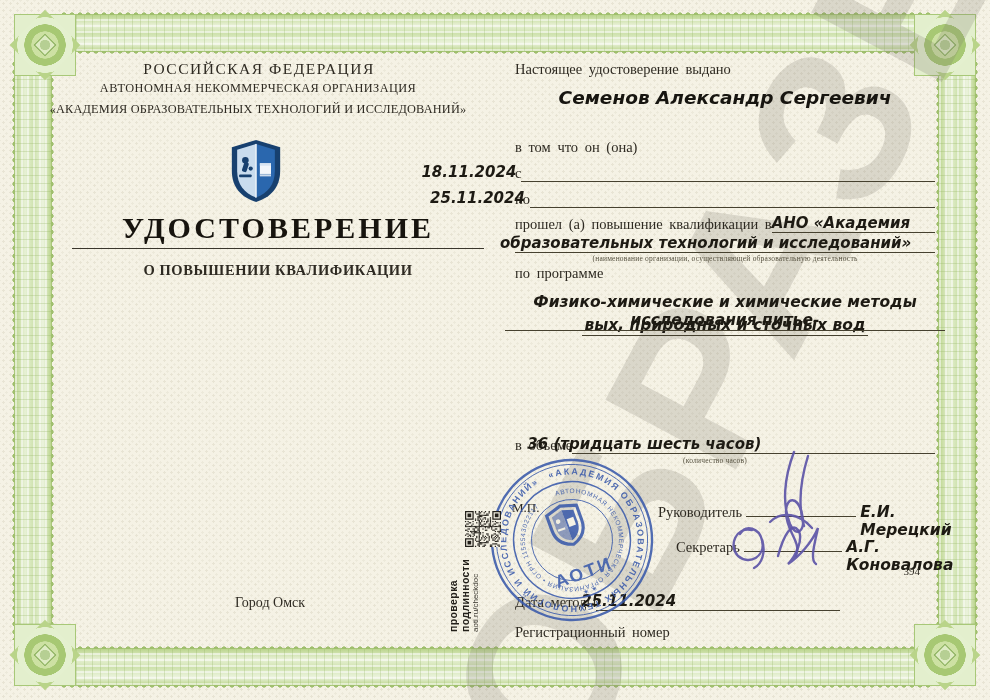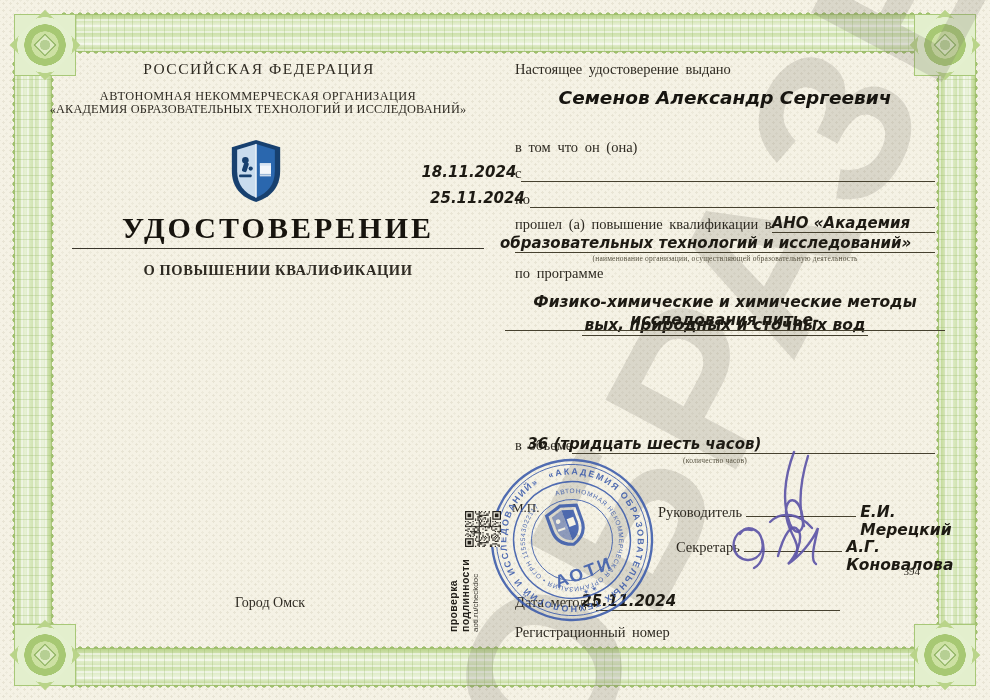--- a/index.html
+++ b/index.html
@@ -62,21 +62,21 @@
   .val{font-family:"DejaVu Sans",sans-serif;font-weight:bold;font-style:italic;font-size:15px;color:#1d1a13;}
   .row{position:absolute;z-index:2;display:flex;align-items:flex-end;}
   .fill{flex:1 1 auto;border-bottom:1px solid #46412f;text-align:left;white-space:nowrap;line-height:1.15;}
   .s100 .val{position:relative;left:-100px;}
   .s45 .val{position:relative;left:-45px;}
   .s15 .val{position:relative;left:-15px;}
   .tiny{font-size:7.5px;color:#55503f;letter-spacing:0.2px;white-space:nowrap;}
   .sigline{display:inline-block;width:112px;border-bottom:1px solid #46412f;height:13px;}
   
   .l-country{top:60px;left:70px;width:378px;font-size:15.5px;letter-spacing:1.5px;}
-  .l-org1{top:89px;left:58px;width:400px;font-size:12.3px;letter-spacing:0.4px;}
+  .l-org1{top:81px;left:58px;width:400px;font-size:12.3px;letter-spacing:0.4px;}
   .l-org2{top:102px;left:48px;width:420px;font-size:12.3px;letter-spacing:0.2px;}
   .logo{top:139px;left:227px;width:58px;height:64px;}
   .l-title{top:211px;left:70px;width:416px;font-weight:bold;font-size:30px;letter-spacing:3px;color:#17140e;}
   .l-titleline{top:248px;left:72px;width:412px;border-top:1.5px solid #3a362c;height:0;}
   .l-subtitle{top:262px;left:70px;width:416px;font-weight:bold;font-size:14.5px;letter-spacing:0.6px;}
   .l-doctype{top:333px;left:70px;width:416px;font-style:italic;font-size:14.5px;}
   .l-city{top:595px;left:170px;width:200px;font-size:14px;}
   
   .r-issued{top:61px;left:515px;}
   .r-name{top:87px;left:515px;width:420px;font-family:"DejaVu Sans",sans-serif;

